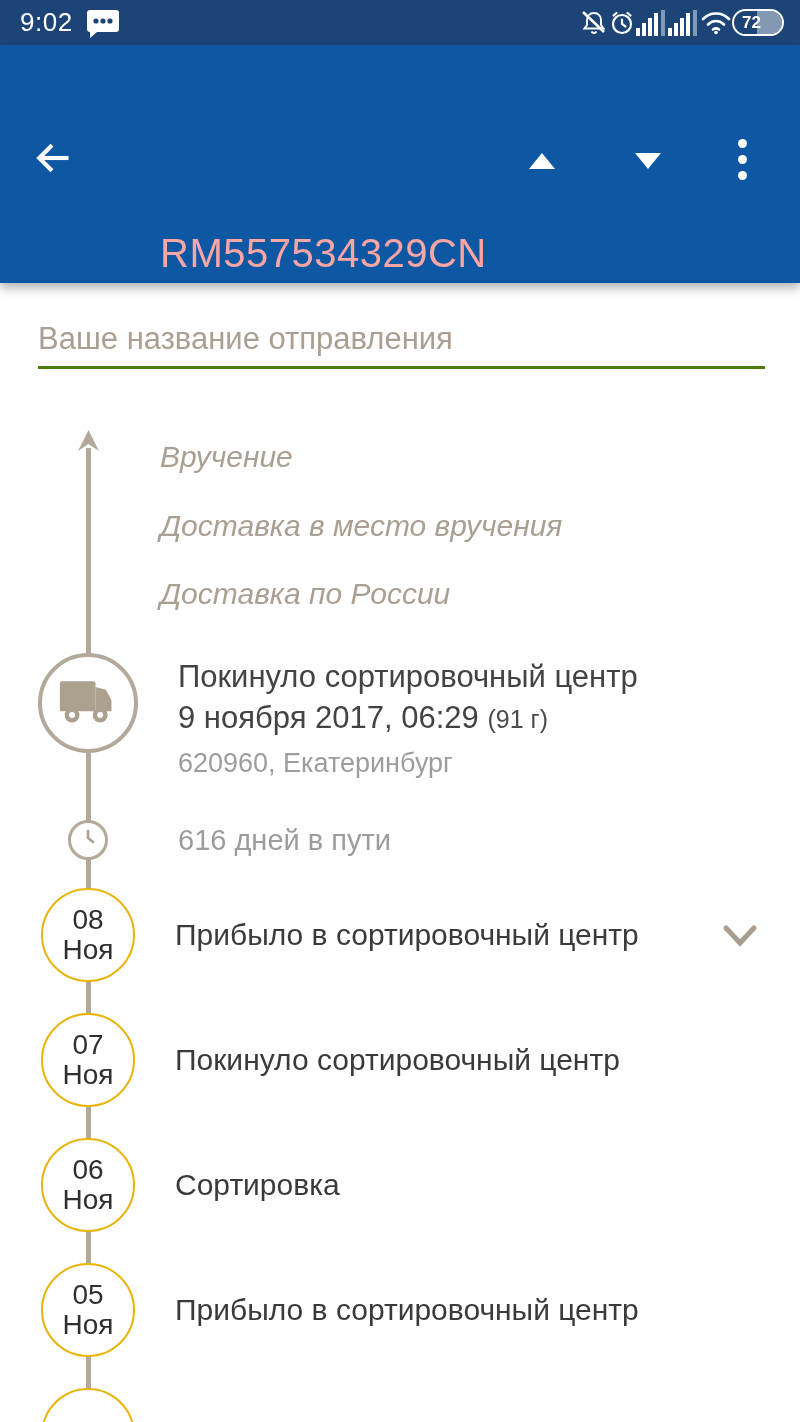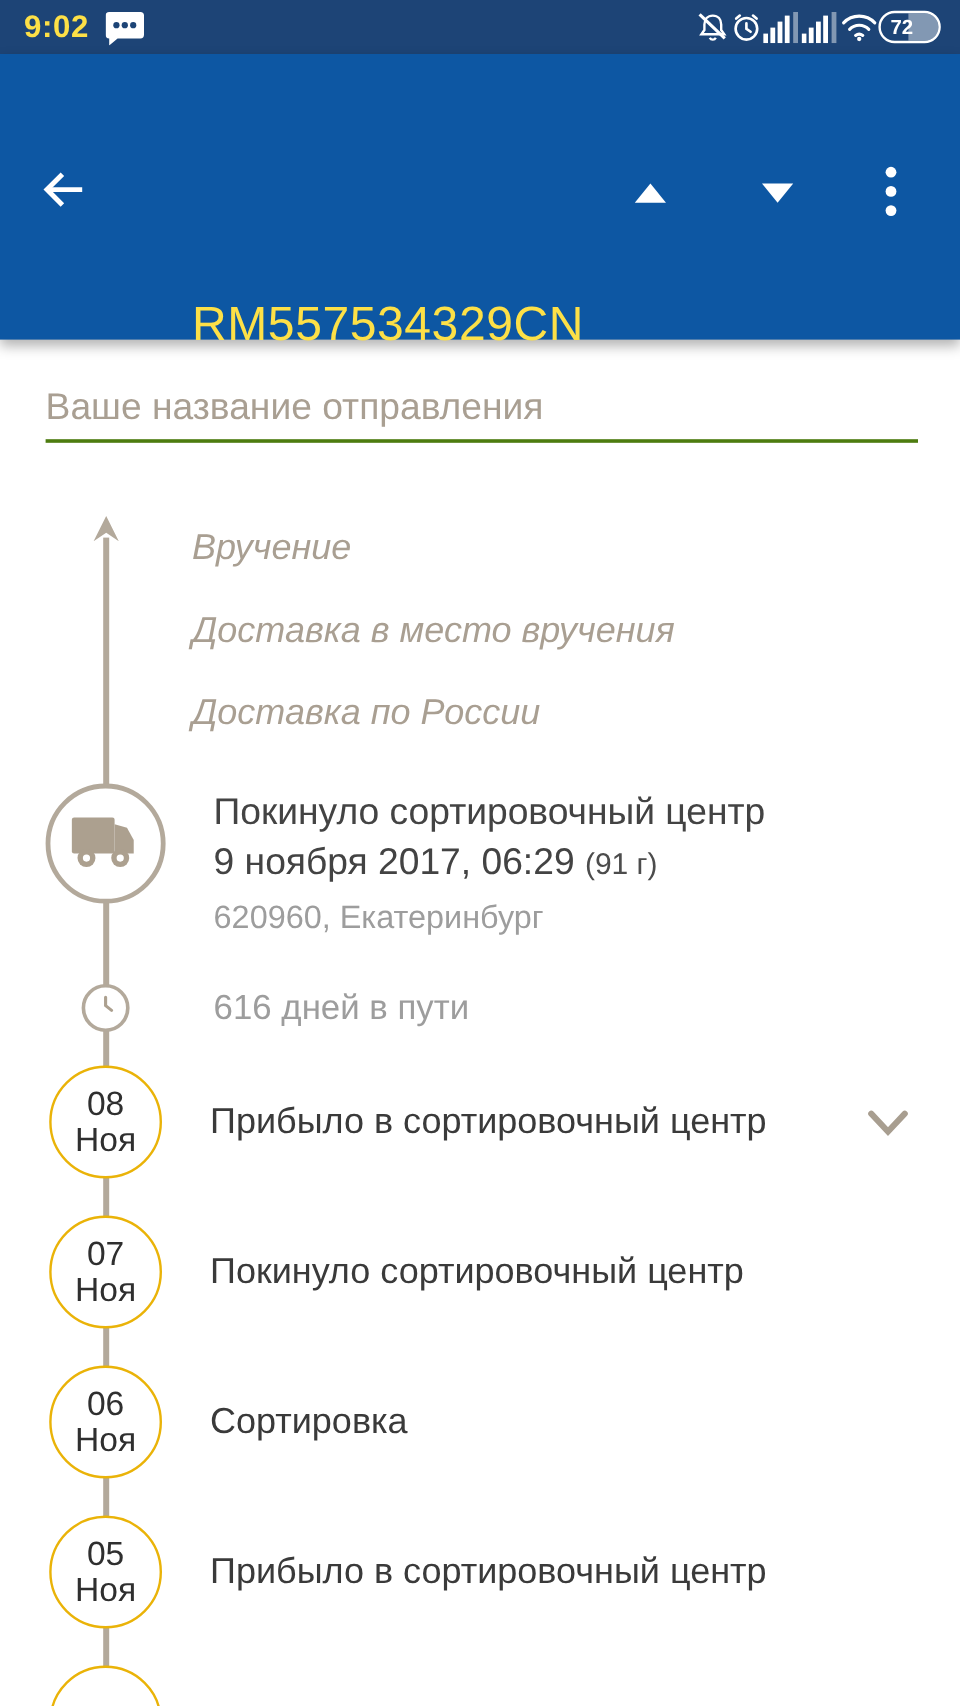--- a/index.html
+++ b/index.html
@@ -8,21 +8,21 @@
     background:#ffffff;font-family:"Liberation Sans",sans-serif;
     -webkit-font-smoothing:antialiased;
   }
   
   .status-bar{
     position:absolute;top:0;left:0;width:800px;height:45px;
     background:#1d4476;display:flex;justify-content:space-between;align-items:center;
     box-sizing:border-box;padding:0 16px 0 20px;
   }
   .sb-left{display:flex;align-items:center;gap:14px;}
-  .sb-time{color:#fde047;font-size:26px;font-weight:bold;letter-spacing:0.5px;}
+  .sb-time{color:#ffffff;font-size:26px;font-weight:normal;letter-spacing:0.5px;}
   .sb-right{display:flex;align-items:center;gap:0;}
   .sb-icon{display:inline-flex;align-items:center;justify-content:center;}
   .battery{
     position:relative;width:52px;height:27px;border:2px solid #fff;border-radius:14px;
     box-sizing:border-box;overflow:hidden;display:flex;align-items:center;
   }
   .battery-fill{position:absolute;right:0;top:0;bottom:0;width:52%;background:rgba(255,255,255,0.45);}
   .battery-num{position:relative;color:#fff;font-size:17px;font-weight:bold;padding-left:8px;line-height:23px;}
   
   .app-bar{
@@ -33,22 +33,22 @@
     display:flex;align-items:center;justify-content:center;cursor:pointer;}
   .back-btn{left:26px;top:88px;}
   .nav-up-btn{left:516px;top:90px;}
   .nav-down-btn{left:622px;top:90px;}
   .menu-btn{left:716px;top:88px;}
   .tri-up{width:0;height:0;border-left:13px solid transparent;border-right:13px solid transparent;border-bottom:16px solid #fff;}
   .tri-down{width:0;height:0;border-left:13px solid transparent;border-right:13px solid transparent;border-top:16px solid #fff;}
   .kebab{display:flex;flex-direction:column;gap:7px;}
   .kebab span{width:9px;height:9px;border-radius:50%;background:#fff;}
   .appbar-title{
-    position:absolute;left:160px;top:186px;color:#fde047;font-size:40px;
-    letter-spacing:0.5px;white-space:nowrap;margin-top:17px;
+    position:absolute;left:160px;top:186px;color:#fca5a5;font-size:40px;
+    letter-spacing:0.5px;white-space:nowrap;
   }
   
   .name-input{
     position:absolute;left:38px;top:312px;width:727px;height:54px;
     border:none;border-bottom:3px solid #4d7c0f;background:transparent;
     font-family:"Liberation Sans",sans-serif;font-size:31px;color:#555;outline:none;padding:0;
   }
   .name-input::placeholder{color:#a99f92;opacity:1;}
   
   .tl-line{position:absolute;left:86px;top:448px;width:5px;height:974px;background:#b3a99b;}

